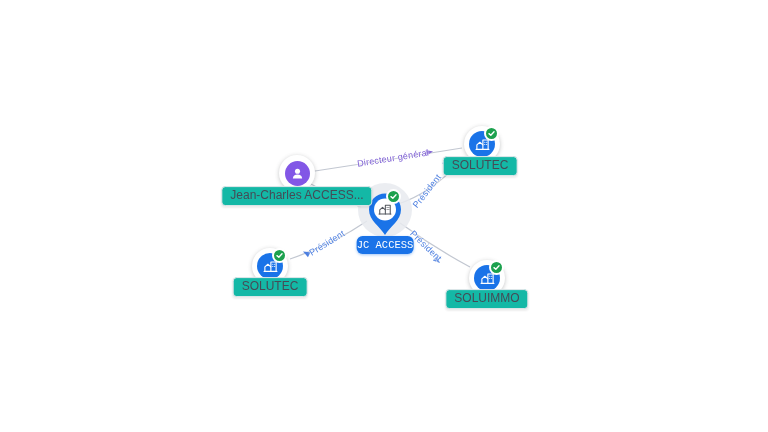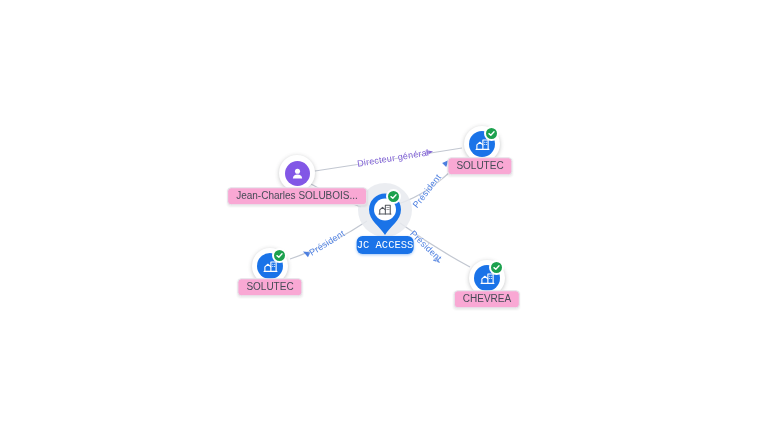--- a/index.html
+++ b/index.html
@@ -26,22 +26,22 @@
 
   .badge{position:absolute; width:11px; height:11px; border-radius:50%; background:#1ca14e;
     border:2px solid #fff; display:flex; align-items:center; justify-content:center;}
 
   
   .halo{position:absolute; left:358px; top:183px; width:54px; height:54px; border-radius:50%;
     background:#e7eaee; opacity:.85;}
   .pin-svg{position:absolute; left:367px; top:192px;}
 
   
-  .chip{position:absolute; transform:translate(-50%,-50%); background:#f9a8d4; border:1px solid #e4e7eb;
-    border-radius:4px; padding:2px 8px; font-size:10px; line-height:1.15; color:#454b56;
+  .chip{position:absolute; transform:translate(-50%,-50%); background:#14b8a6; border:1px solid #e4e7eb;
+    border-radius:4px; padding:2px 8px; font-size:12px; line-height:1.15; color:#454b56;
     white-space:nowrap; box-shadow:0 1px 2px rgba(0,0,0,.07);}
   .chip.selected{background:#1a73e8; color:#fff; border:none; border-radius:6px;
     padding:3px 0; font-size:10.5px; box-shadow:0 1px 3px rgba(26,115,232,.4);font-family:Liberation Mono, monospace;}
 
   .hidden-defs{position:absolute; width:0; height:0; overflow:hidden;}
 </style>
 </head>
 <body>
 
 <svg class="hidden-defs" aria-hidden="true">
@@ -138,19 +138,19 @@
     <g transform="translate(11,10.5)" color="#53575e">
       <use href="#icon-building" width="14" height="14"></use>
     </g>
   </svg>
   <div class="badge" style="left:386px; top:189px;">
     <svg width="9" height="9">
         <use href="#icon-check"></use>
       </svg>
   </div>
 
-  <div class="chip" style="left:297px; top:196px;">Jean-Charles SOLUBOIS...</div>
+  <div class="chip" style="left:297px; top:196px;">Jean-Charles ACCESS...</div>
   <div class="chip" style="left:480px; top:166px;">SOLUTEC</div>
   <div class="chip" style="left:270px; top:287px;">SOLUTEC</div>
-  <div class="chip" style="left:487px; top:299px;">CHEVREA</div>
+  <div class="chip" style="left:487px; top:299px;">SOLUIMMO</div>
   <div class="chip selected" style="left:385px; top:245px;">JC ACCESS</div>
 
 </div>
 
 </body></html>

